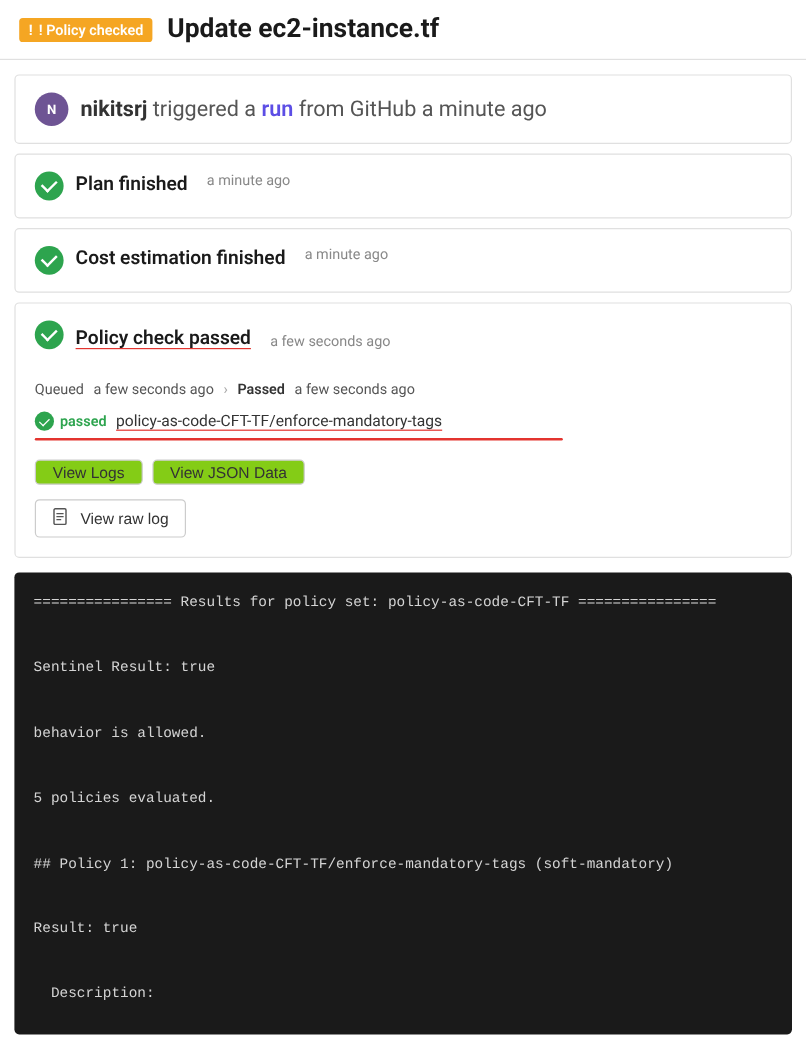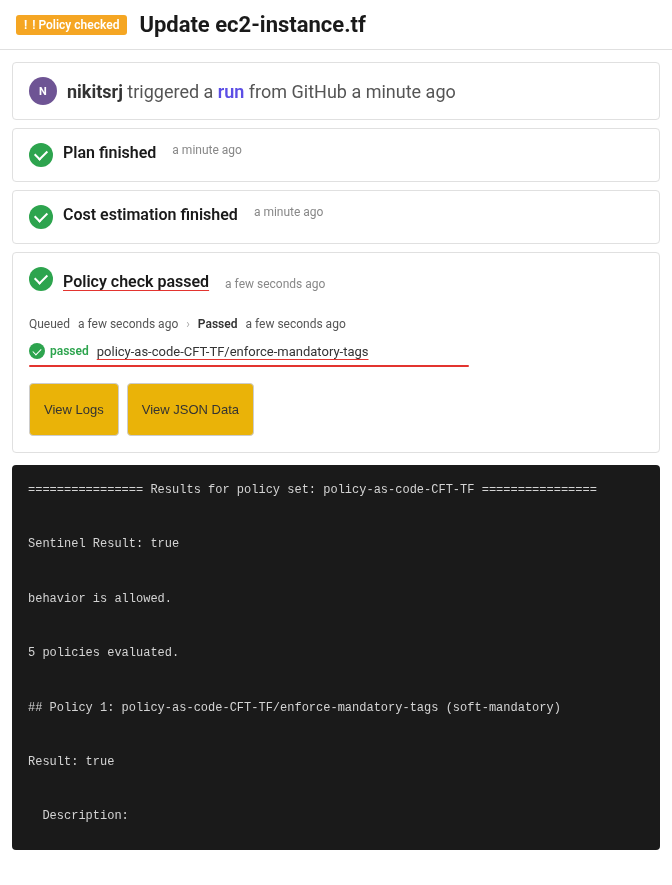--- a/index.html
+++ b/index.html
@@ -239,24 +239,24 @@
     }
 
     
     .buttons-row {
       display: flex;
       gap: 8px;
       margin-top: 16px;
     }
 
     .btn {
-      padding: 18px 14px;
+      padding: 2px 14px;
       border: 1px solid #ccc;
       border-radius: 4px;
-      background: #eab308;
+      background: #84cc16;
       font-size: 13px;
       color: #333;
       cursor: pointer;
       font-weight: 500;
     }
 
     
     .raw-log-btn {
       display: inline-flex;
       align-items: center;
@@ -374,20 +374,31 @@
     </div>
     <div class="red-underline"></div>
 
     
     <div class="buttons-row">
       <button class="btn">View Logs</button>
       <button class="btn">View JSON Data</button>
     </div>
 
     
+    <button class="raw-log-btn">
+      <span class="doc-icon">
+        <svg viewBox="0 0 16 18" fill="none" xmlns="http://www.w3.org/2000/svg">
+          <rect x="1" y="1" width="10" height="13" rx="1" stroke="#555" stroke-width="1.2" fill="white"></rect>
+          <line x1="3" y1="5" x2="9" y2="5" stroke="#555" stroke-width="1"></line>
+          <line x1="3" y1="7.5" x2="9" y2="7.5" stroke="#555" stroke-width="1"></line>
+          <line x1="3" y1="10" x2="7" y2="10" stroke="#555" stroke-width="1"></line>
+        </svg>
+      </span>
+      <span>View raw log</span>
+    </button>
 
   </div>
 
   <div class="terminal-block">
     <p>================ Results for policy set: policy-as-code-CFT-TF ================</p>
     <p> </p>
     <p>Sentinel Result: true</p>
     <p> </p>
     <p>behavior is allowed.</p>
     <p> </p>

